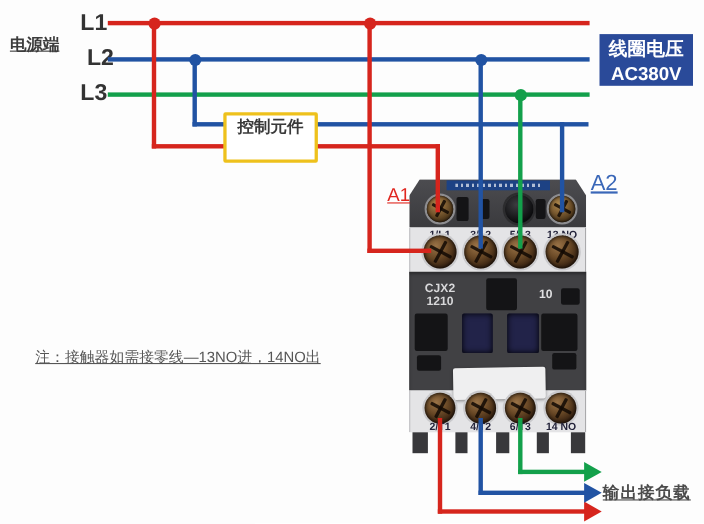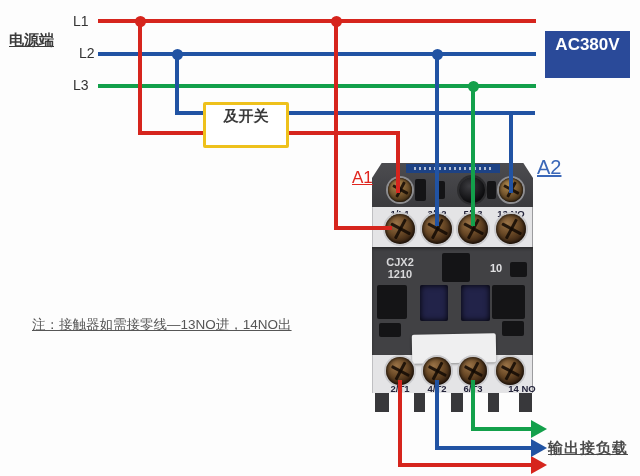--- a/index.html
+++ b/index.html
@@ -7,21 +7,21 @@
     --yellow:#eec11c; --coilbg:#2a4a99;
     --ctdark:#414144; --ctdark2:#343437; --ctlight:#e4e4e6;
     --blk:#141416; --navy:#222349;
   }
   html,body{margin:0;padding:0;background:#ffffff;}
   #canvas{position:relative;width:640px;height:476px;background:#fdfdfd;overflow:hidden;
           font-family:"Liberation Sans","DejaVu Sans",sans-serif;}
   .wire{position:absolute;}
   .red{background:var(--red);} .blue{background:var(--blue);} .green{background:var(--green);}
   .dot{position:absolute;width:11px;height:11px;border-radius:50%;}
-  .lbl-phase{position:absolute;font-size:14px;font-weight:normal;color:#333;line-height:22px;}
+  .lbl-phase{position:absolute;font-size:21px;font-weight:bold;color:#333;line-height:22px;}
   .txt{position:absolute;color:#4a4a4a;text-decoration:underline;}
   .arrow{position:absolute;width:0;height:0;border-top:9px solid transparent;border-bottom:9px solid transparent;}
   .arrow.red{background:none;border-left:16px solid var(--red);}
   .arrow.blue{background:none;border-left:16px solid var(--blue);}
   .arrow.green{background:none;border-left:16px solid var(--green);}
 
   
   #ctrl-box{position:absolute;left:203px;top:102px;width:86px;height:46px;background:#fff;
     border:3px solid var(--yellow);border-radius:2px;box-sizing:border-box;
     font-size:15px;font-weight:bold;color:#3a3a3a;text-align:center;line-height:20px;padding-top:1px;}
@@ -132,21 +132,21 @@
     <div id="ct-plate"></div>
 
     <div class="screw" style="left:14px;top:194px;width:28px;height:28px;"></div>
     <div class="screw" style="left:51px;top:194px;width:28px;height:28px;"></div>
     <div class="screw" style="left:87px;top:194px;width:28px;height:28px;"></div>
     <div class="screw" style="left:124px;top:194px;width:28px;height:28px;"></div>
 
     <div class="tlabel" style="left:8px;top:220px;">2/T1</div>
     <div class="tlabel" style="left:45px;top:220px;">4/T2</div>
     <div class="tlabel" style="left:81px;top:220px;">6/T3</div>
-    <div class="tlabel" style="left:118px;top:220px;margin-left:12px;">14 NO</div>
+    <div class="tlabel" style="left:118px;top:220px;">14 NO</div>
   </div>
 
   <div class="wire red" style="left:334px;top:19px;width:4px;height:211px;"></div>
   <div class="wire red" style="left:334px;top:226px;width:58px;height:4px;"></div>
   <div class="wire blue" style="left:435px;top:52px;width:4px;height:174px;"></div>
   <div class="wire green" style="left:471px;top:84px;width:4px;height:142px;"></div>
   <div class="wire red" style="left:396px;top:131px;width:4px;height:62px;"></div>
   <div class="wire blue" style="left:509px;top:111px;width:4px;height:82px;"></div>
 
   <div class="dot red" style="left:135px;top:16px;"></div>
@@ -159,24 +159,25 @@
   <div class="wire red" style="left:398px;top:463px;width:134px;height:4px;"></div>
   <div class="arrow red" style="left:531px;top:456px;"></div>
   <div class="wire blue" style="left:435px;top:380px;width:4px;height:70px;"></div>
   <div class="wire blue" style="left:435px;top:446px;width:97px;height:4px;"></div>
   <div class="arrow blue" style="left:531px;top:439px;"></div>
   <div class="wire green" style="left:471px;top:380px;width:4px;height:51px;"></div>
   <div class="wire green" style="left:471px;top:427px;width:61px;height:4px;"></div>
   <div class="arrow green" style="left:531px;top:420px;"></div>
 
   <div id="ctrl-box">
-    <div>及开关</div>
+    <div>控制元件</div>
   </div>
 
   <div id="coil-box">
+    <div>线圈电压</div>
     <div>AC380V</div>
   </div>
 
   <div class="txt" style="left:352px;top:168px;font-size:17px;color:#e0261f;">A1</div>
   <div class="txt" style="left:537px;top:156px;font-size:20px;color:#3a67b8;">A2</div>
 
   <div class="txt" style="left:32px;top:316px;font-size:13.5px;color:#565656;">注：接触器如需接零线—13NO进，14NO出</div>
   <div class="txt" style="left:548px;top:439px;font-size:15px;font-weight:bold;color:#4b4b4b;letter-spacing:1px;">输出接负载</div>
 
 </div>

